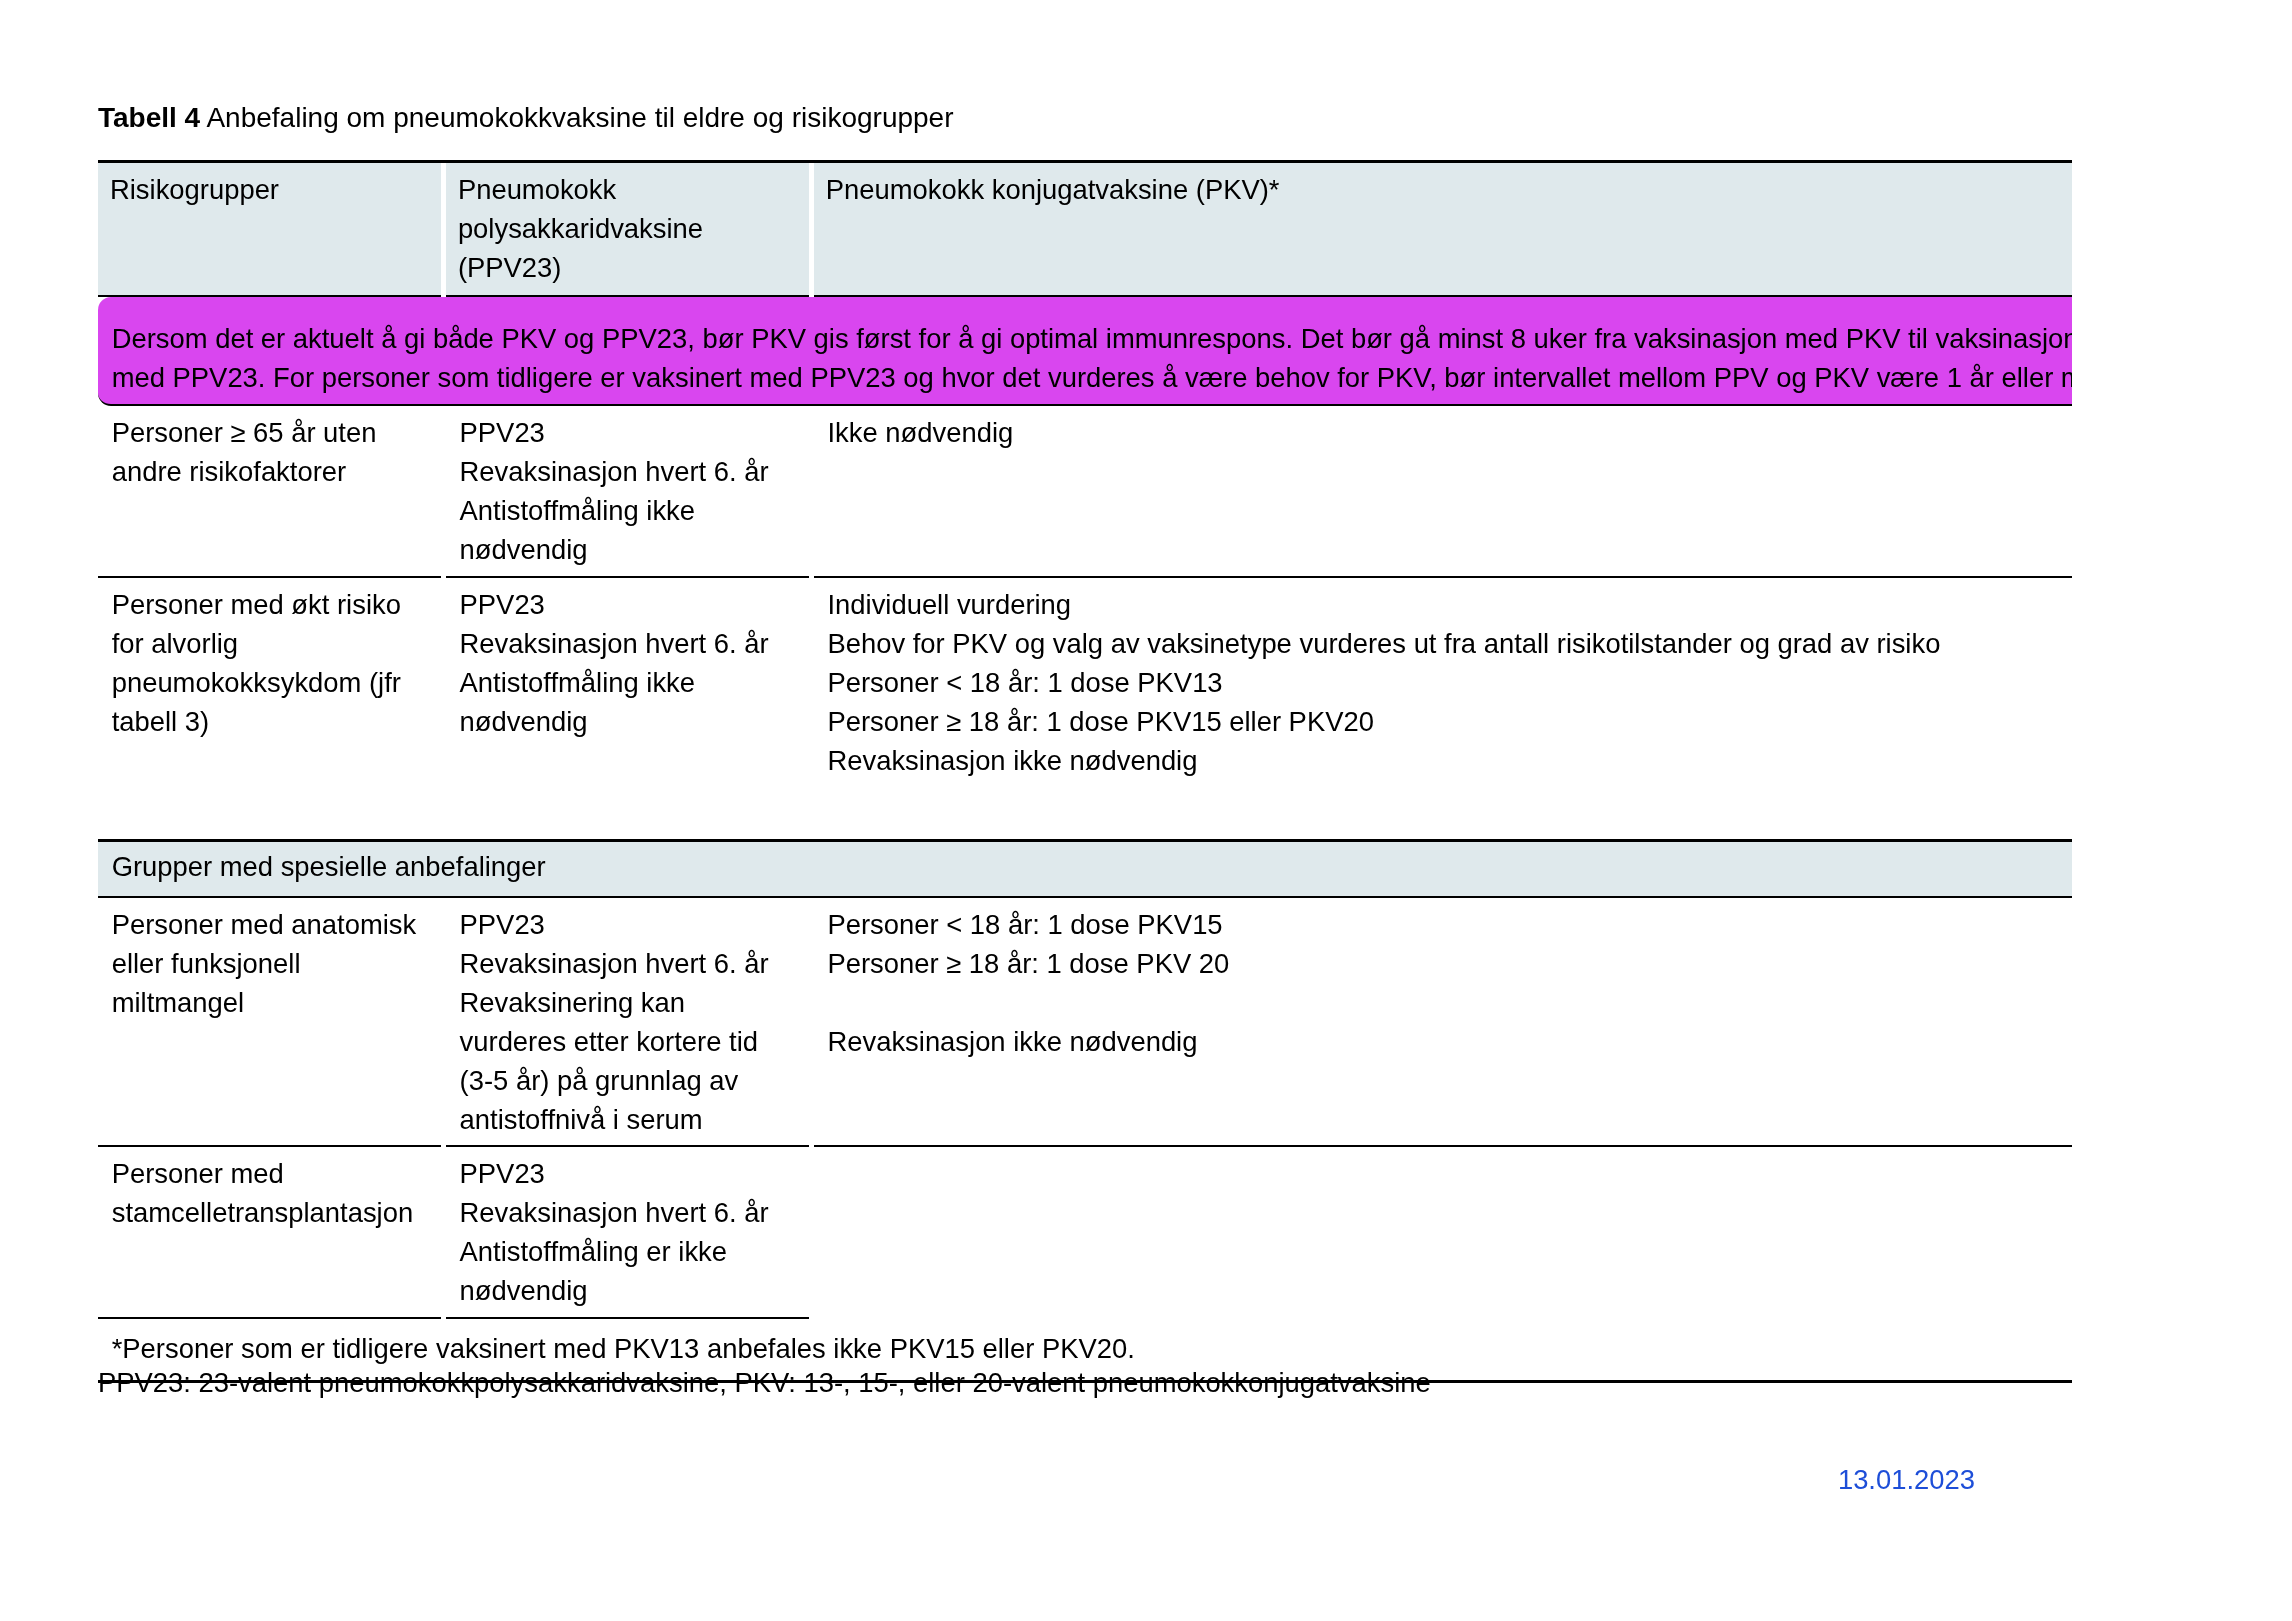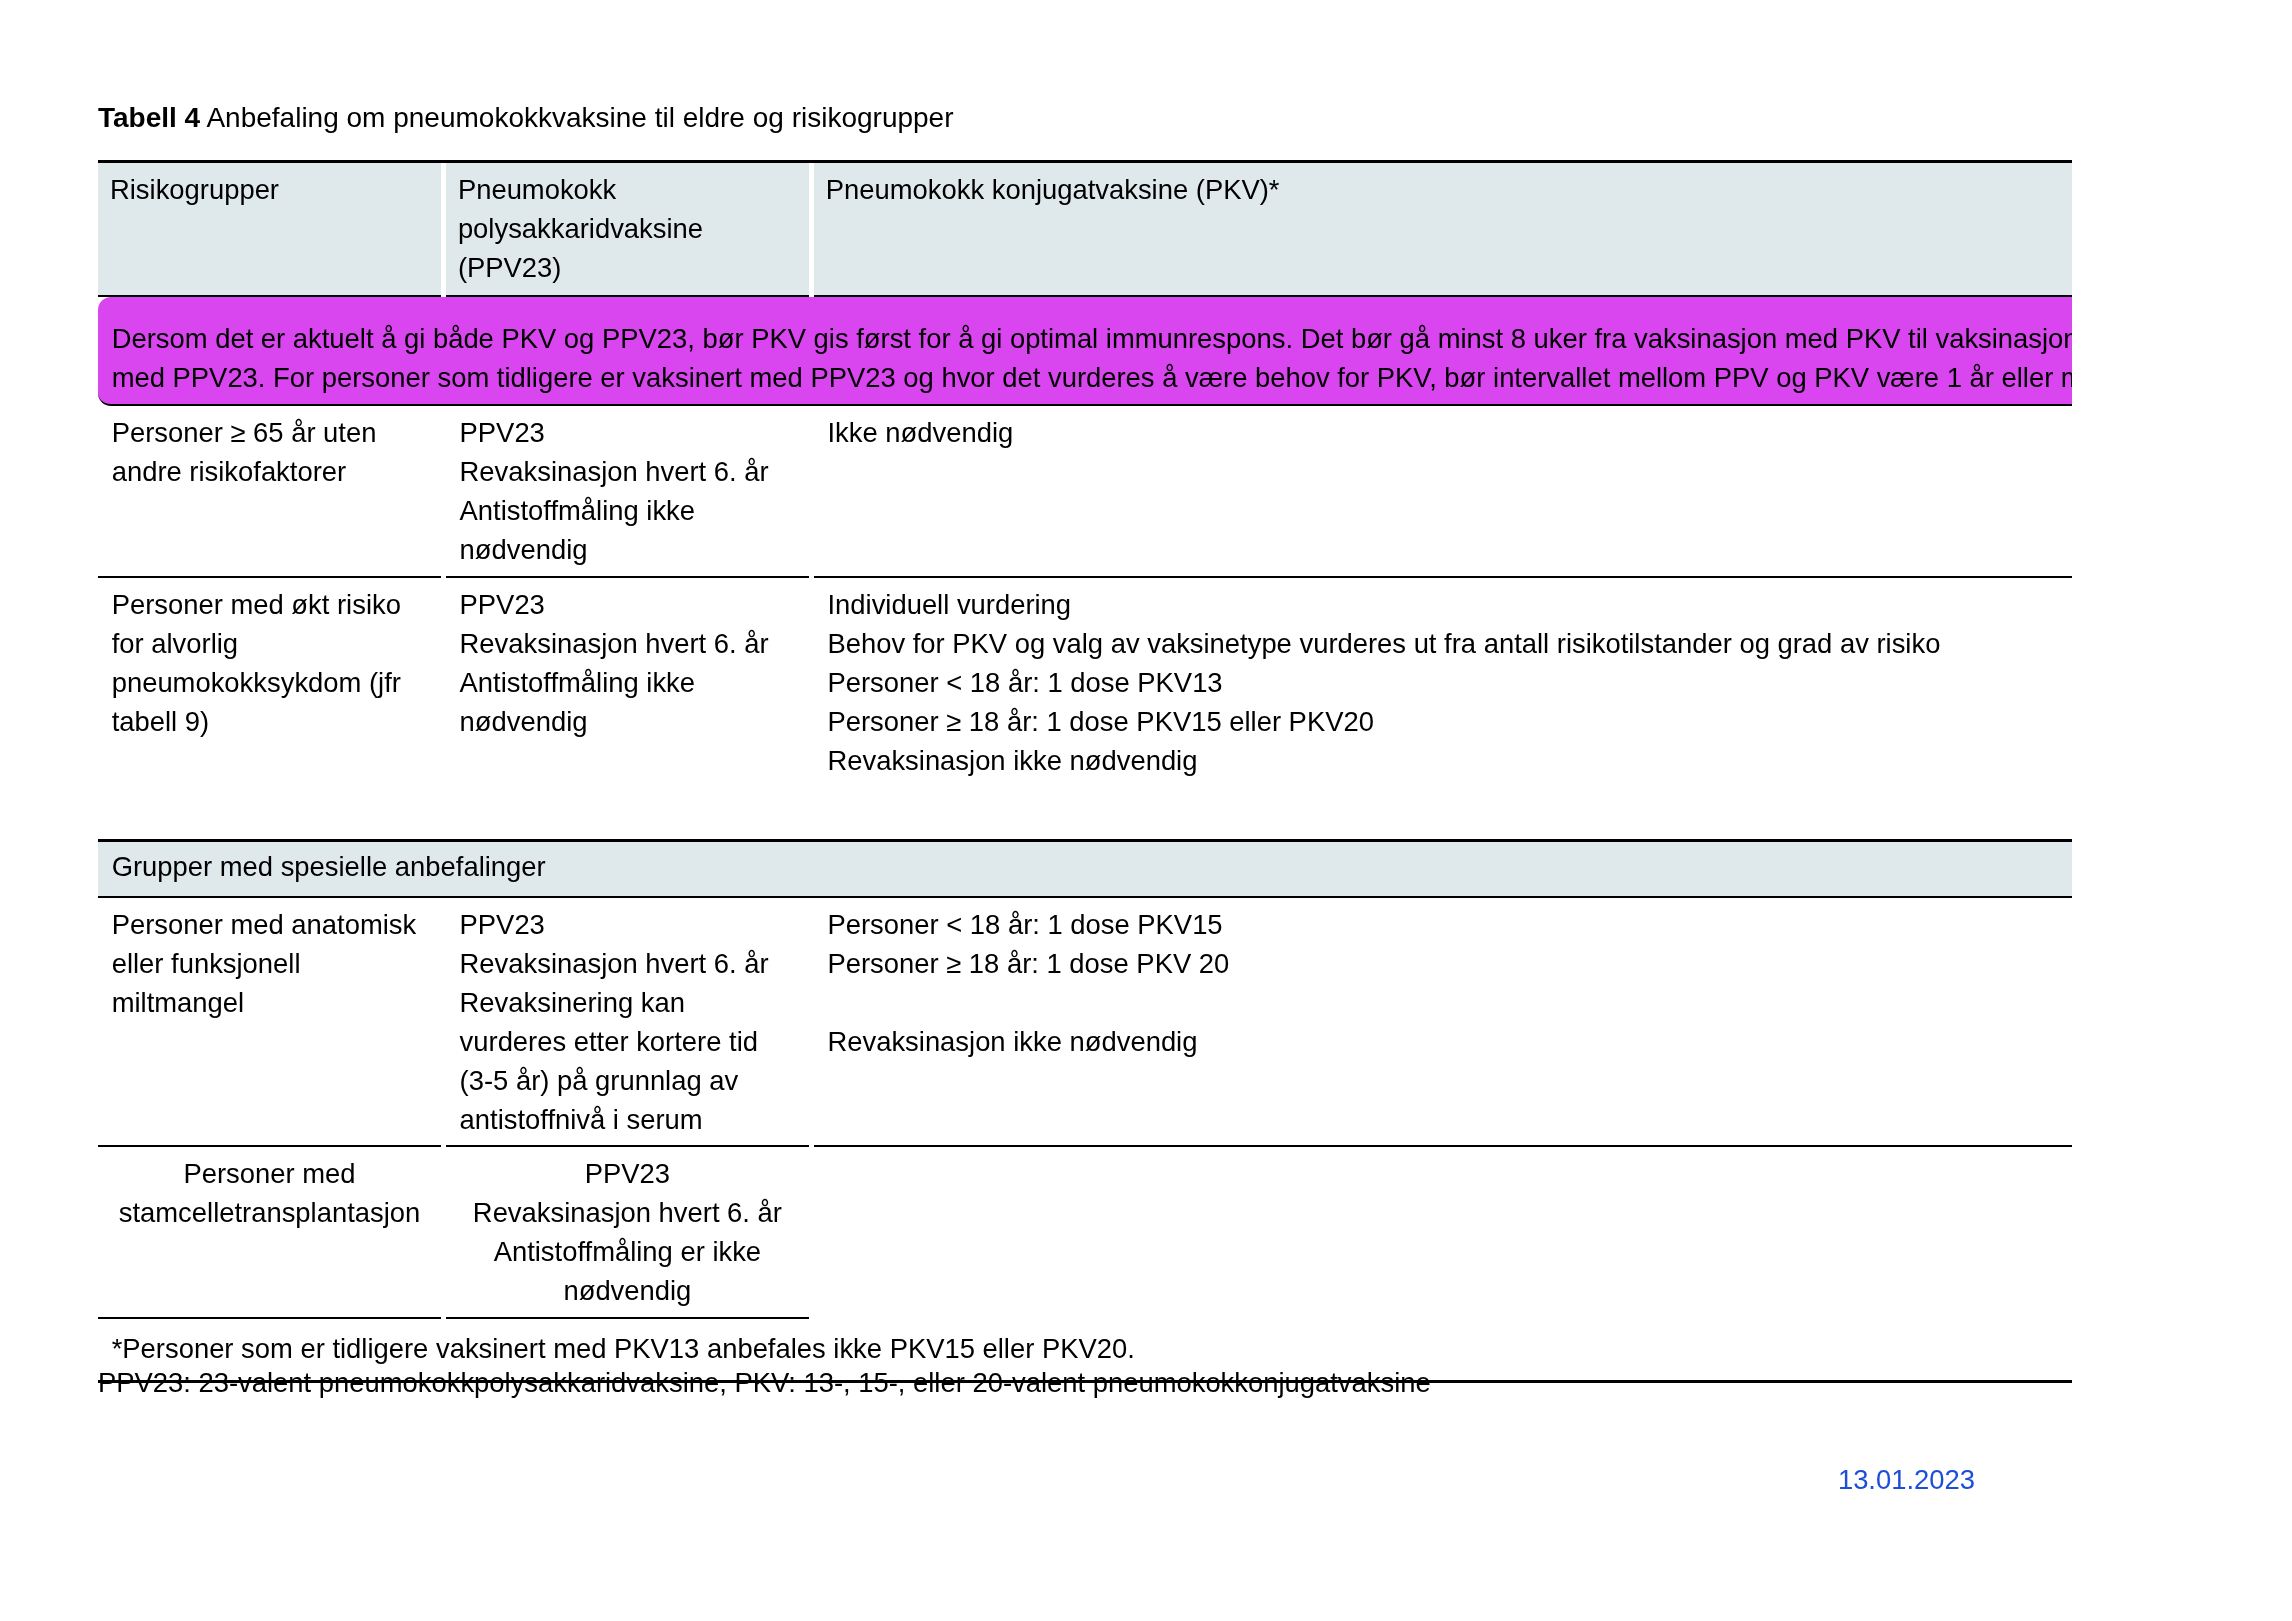--- a/index.html
+++ b/index.html
@@ -38,21 +38,21 @@
     background:#ffffff;
   }
   .span3 { grid-column:1 / -1; }
 
   .hdr   { background:#dfe9ec; min-height:134px;padding-left:12px; }
   .note  { background:#d946ef; min-height:106px; padding-top:22px;border-radius:13px; }
   .r1    { min-height:161px; }
   .r2    { min-height:261px; border-bottom:0; }
   .sect  { background:#dfe9ec; min-height:59px; border-top:3.9px solid #000; padding-top:5px; }
   .r3    { min-height:248px; }
-  .r4    { min-height:155px;text-align:center; }
+  .r4    { min-height:155px; }
   .fnote { min-height:61px; border-bottom:0; padding-top:10px; }
 
   .abbrev {
     position:absolute; left:98px; top:1363px;
     line-height:39px; white-space:pre-line;
   }
   .datestamp {
     position:absolute; right:97px; top:1460px;
     color:#1d4ed8; line-height:39px;
   }
@@ -80,21 +80,21 @@
 andre risikofaktorer</div>
     <div class="cell r1">PPV23
 Revaksinasjon hvert 6. år
 Antistoffmåling ikke
 nødvendig</div>
     <div class="cell r1">Ikke nødvendig</div>
 
     <div class="cell r2">Personer med økt risiko
 for alvorlig
 pneumokokksykdom (jfr
-tabell 9)</div>
+tabell 3)</div>
     <div class="cell r2">PPV23
 Revaksinasjon hvert 6. år
 Antistoffmåling ikke
 nødvendig</div>
     <div class="cell r2">Individuell vurdering
 Behov for PKV og valg av vaksinetype vurderes ut fra antall risikotilstander og grad av risiko
 Personer &lt; 18 år: 1 dose PKV13
 Personer ≥ 18 år: 1 dose PKV15 eller PKV20
 Revaksinasjon ikke nødvendig</div>
 

